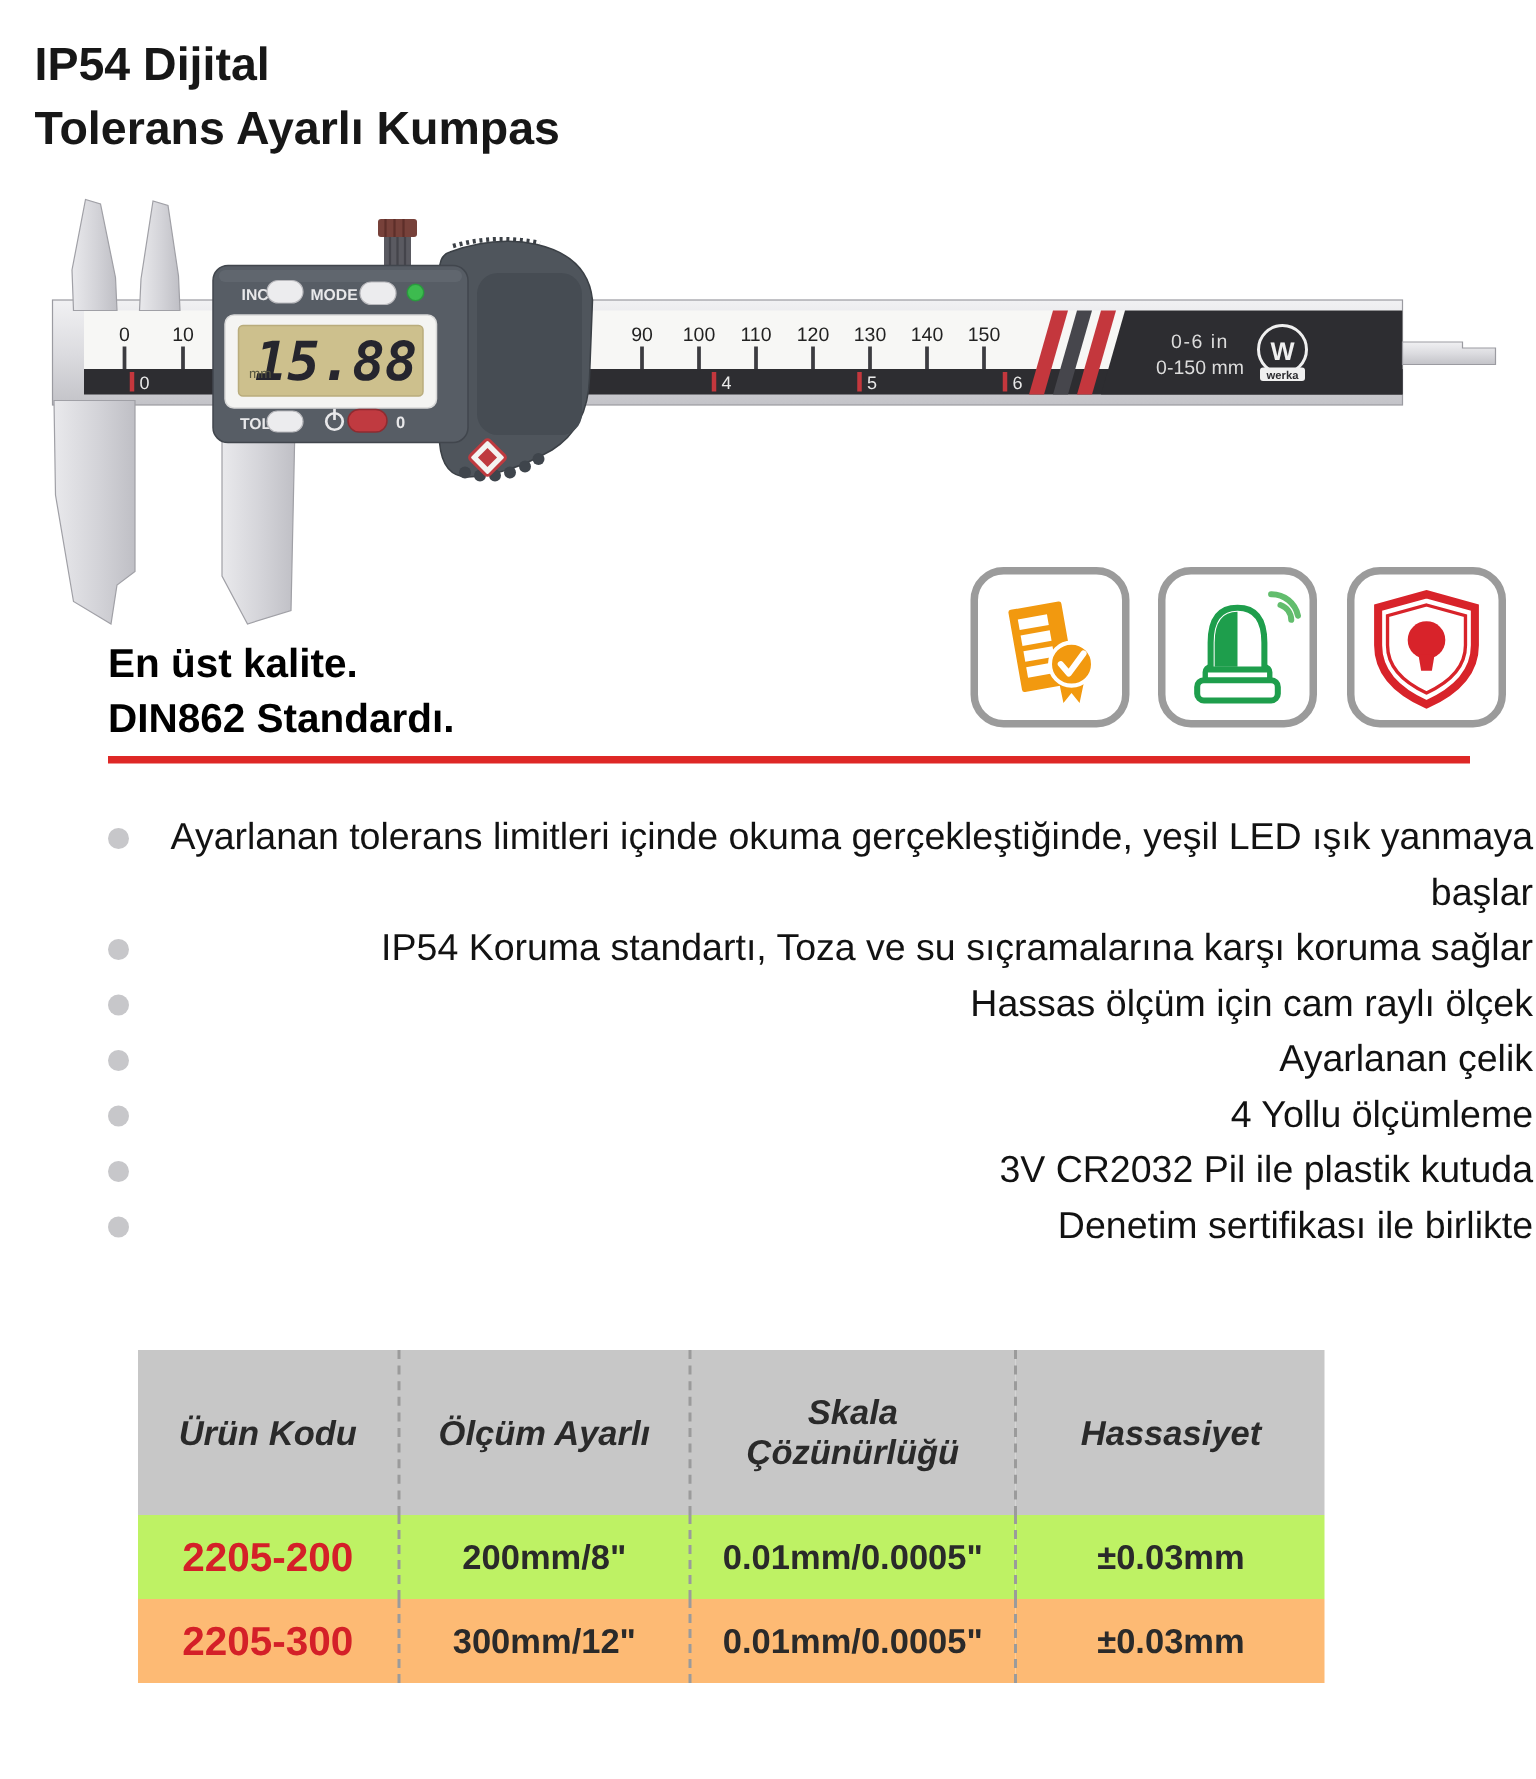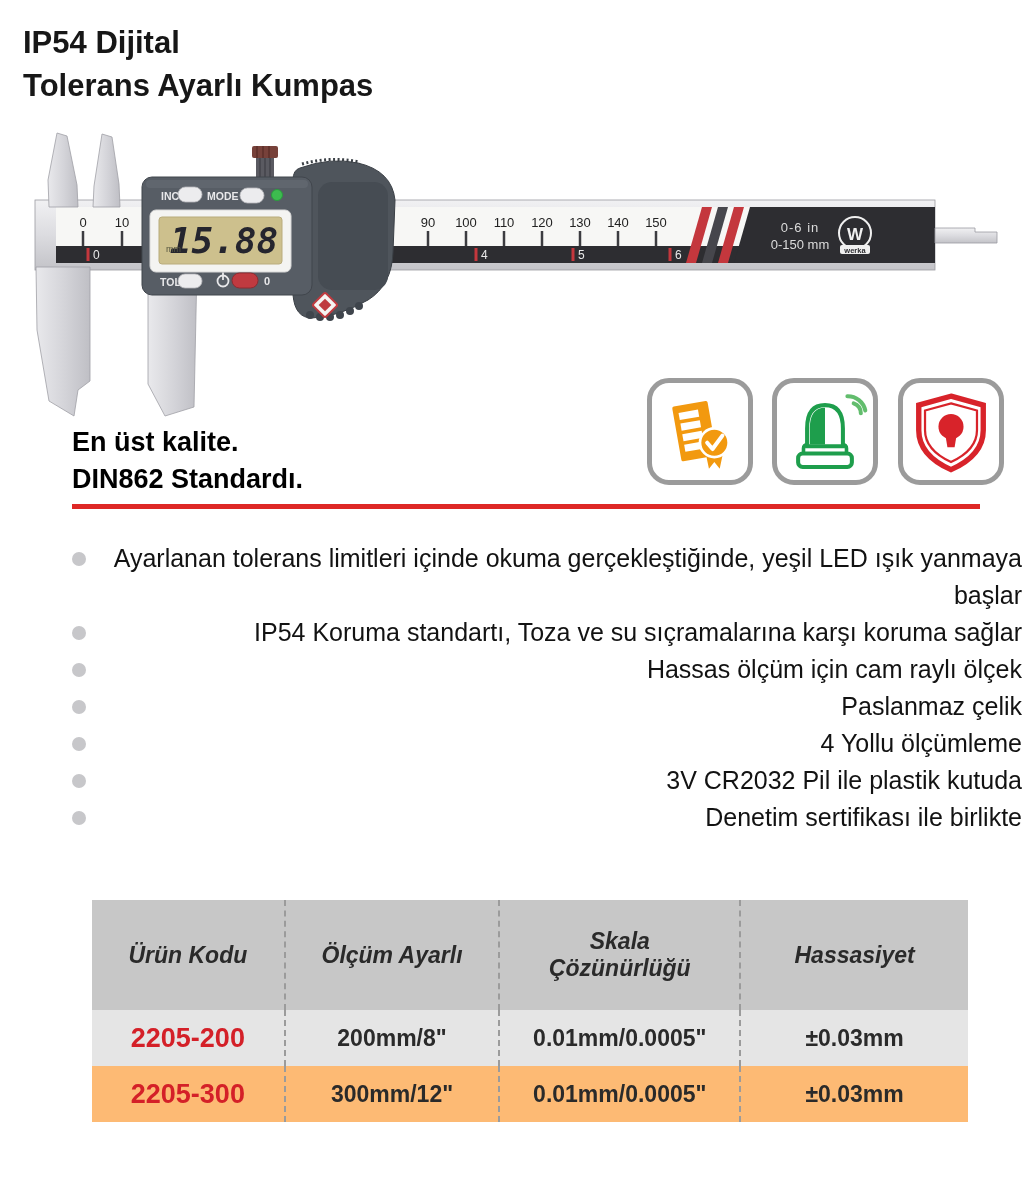--- a/index.html
+++ b/index.html
@@ -14,26 +14,26 @@
   .quality span{display:block;}
   .badges{position:absolute;left:647px;top:378px;width:369px;height:107px;}
   .badge{position:absolute;top:0;width:96px;height:97px;background:#fff;border:5px solid #9b9b9b;border-radius:22px;display:flex;align-items:center;justify-content:center;}
   .badge.b0{left:0;}
   .badge.b1{left:125px;}
   .badge.b2{left:251px;}
   .divider{position:absolute;left:72px;top:504px;width:908px;height:5px;background:#de2826;}
   .features{position:absolute;left:72px;top:540px;width:950px;list-style:none;margin:0;padding:0;}
   .features li{position:relative;padding-left:40px;font-size:25px;line-height:37px;color:#121212;text-align:right;}
   .features .dot{position:absolute;left:0;top:12px;width:14px;height:14px;border-radius:50%;background:#c7c7ca;}
-  .spec-table{position:absolute;left:92px;top:900px;width:876px;border-collapse:collapse;table-layout:fixed;}
+  .spec-table{position:absolute;left:92px;top:900px;width:791px;border-collapse:collapse;table-layout:fixed;}
   .spec-table th{height:108px;background:#c7c7c7;font-style:italic;font-weight:bold;font-size:23px;color:#2a2a2a;white-space:pre-line;vertical-align:middle;text-align:center;}
   .spec-table td{height:54px;text-align:center;vertical-align:middle;font-weight:bold;font-size:23px;color:#2a2a2a;}
   .spec-table th + th, .spec-table td + td{border-left:2px dashed #9b9b9b;}
   .spec-table tr.r0 td{background:#f1f1f1;}
-  .spec-table tr.r1 td{background:#e5e5e5;margin-top:47px;}
+  .spec-table tr.r1 td{background:#bef264;margin-top:47px;}
   .spec-table tr.r2 td{background:#fdba74;}
   .spec-table td.code{color:#d42028;font-size:27px;}
 </style>
 </head>
 <body>
 
 <h1 class="title">
   <span>IP54 Dijital</span>
   <span>Tolerans Ayarlı Kumpas</span>
 </h1>
@@ -211,21 +211,21 @@
     </svg>
   </div>
 </div>
 
 <div class="divider"></div>
 
 <ul class="features">
   <li><span class="dot"></span><span>Ayarlanan tolerans limitleri içinde okuma gerçekleştiğinde, yeşil LED ışık yanmaya başlar</span></li>
   <li><span class="dot"></span><span>IP54 Koruma standartı, Toza ve su sıçramalarına karşı koruma sağlar</span></li>
   <li><span class="dot"></span><span>Hassas ölçüm için cam raylı ölçek</span></li>
-  <li><span class="dot"></span><span>Paslanmaz çelik</span></li>
+  <li><span class="dot"></span><span>Ayarlanan çelik</span></li>
   <li><span class="dot"></span><span>4 Yollu ölçümleme</span></li>
   <li><span class="dot"></span><span>3V CR2032 Pil ile plastik kutuda</span></li>
   <li><span class="dot"></span><span>Denetim sertifikası ile birlikte</span></li>
 </ul>
 
 <table class="spec-table">
   <colgroup>
       <col style="width:22%">
       <col style="width:24.5%">
       <col style="width:27.5%">

